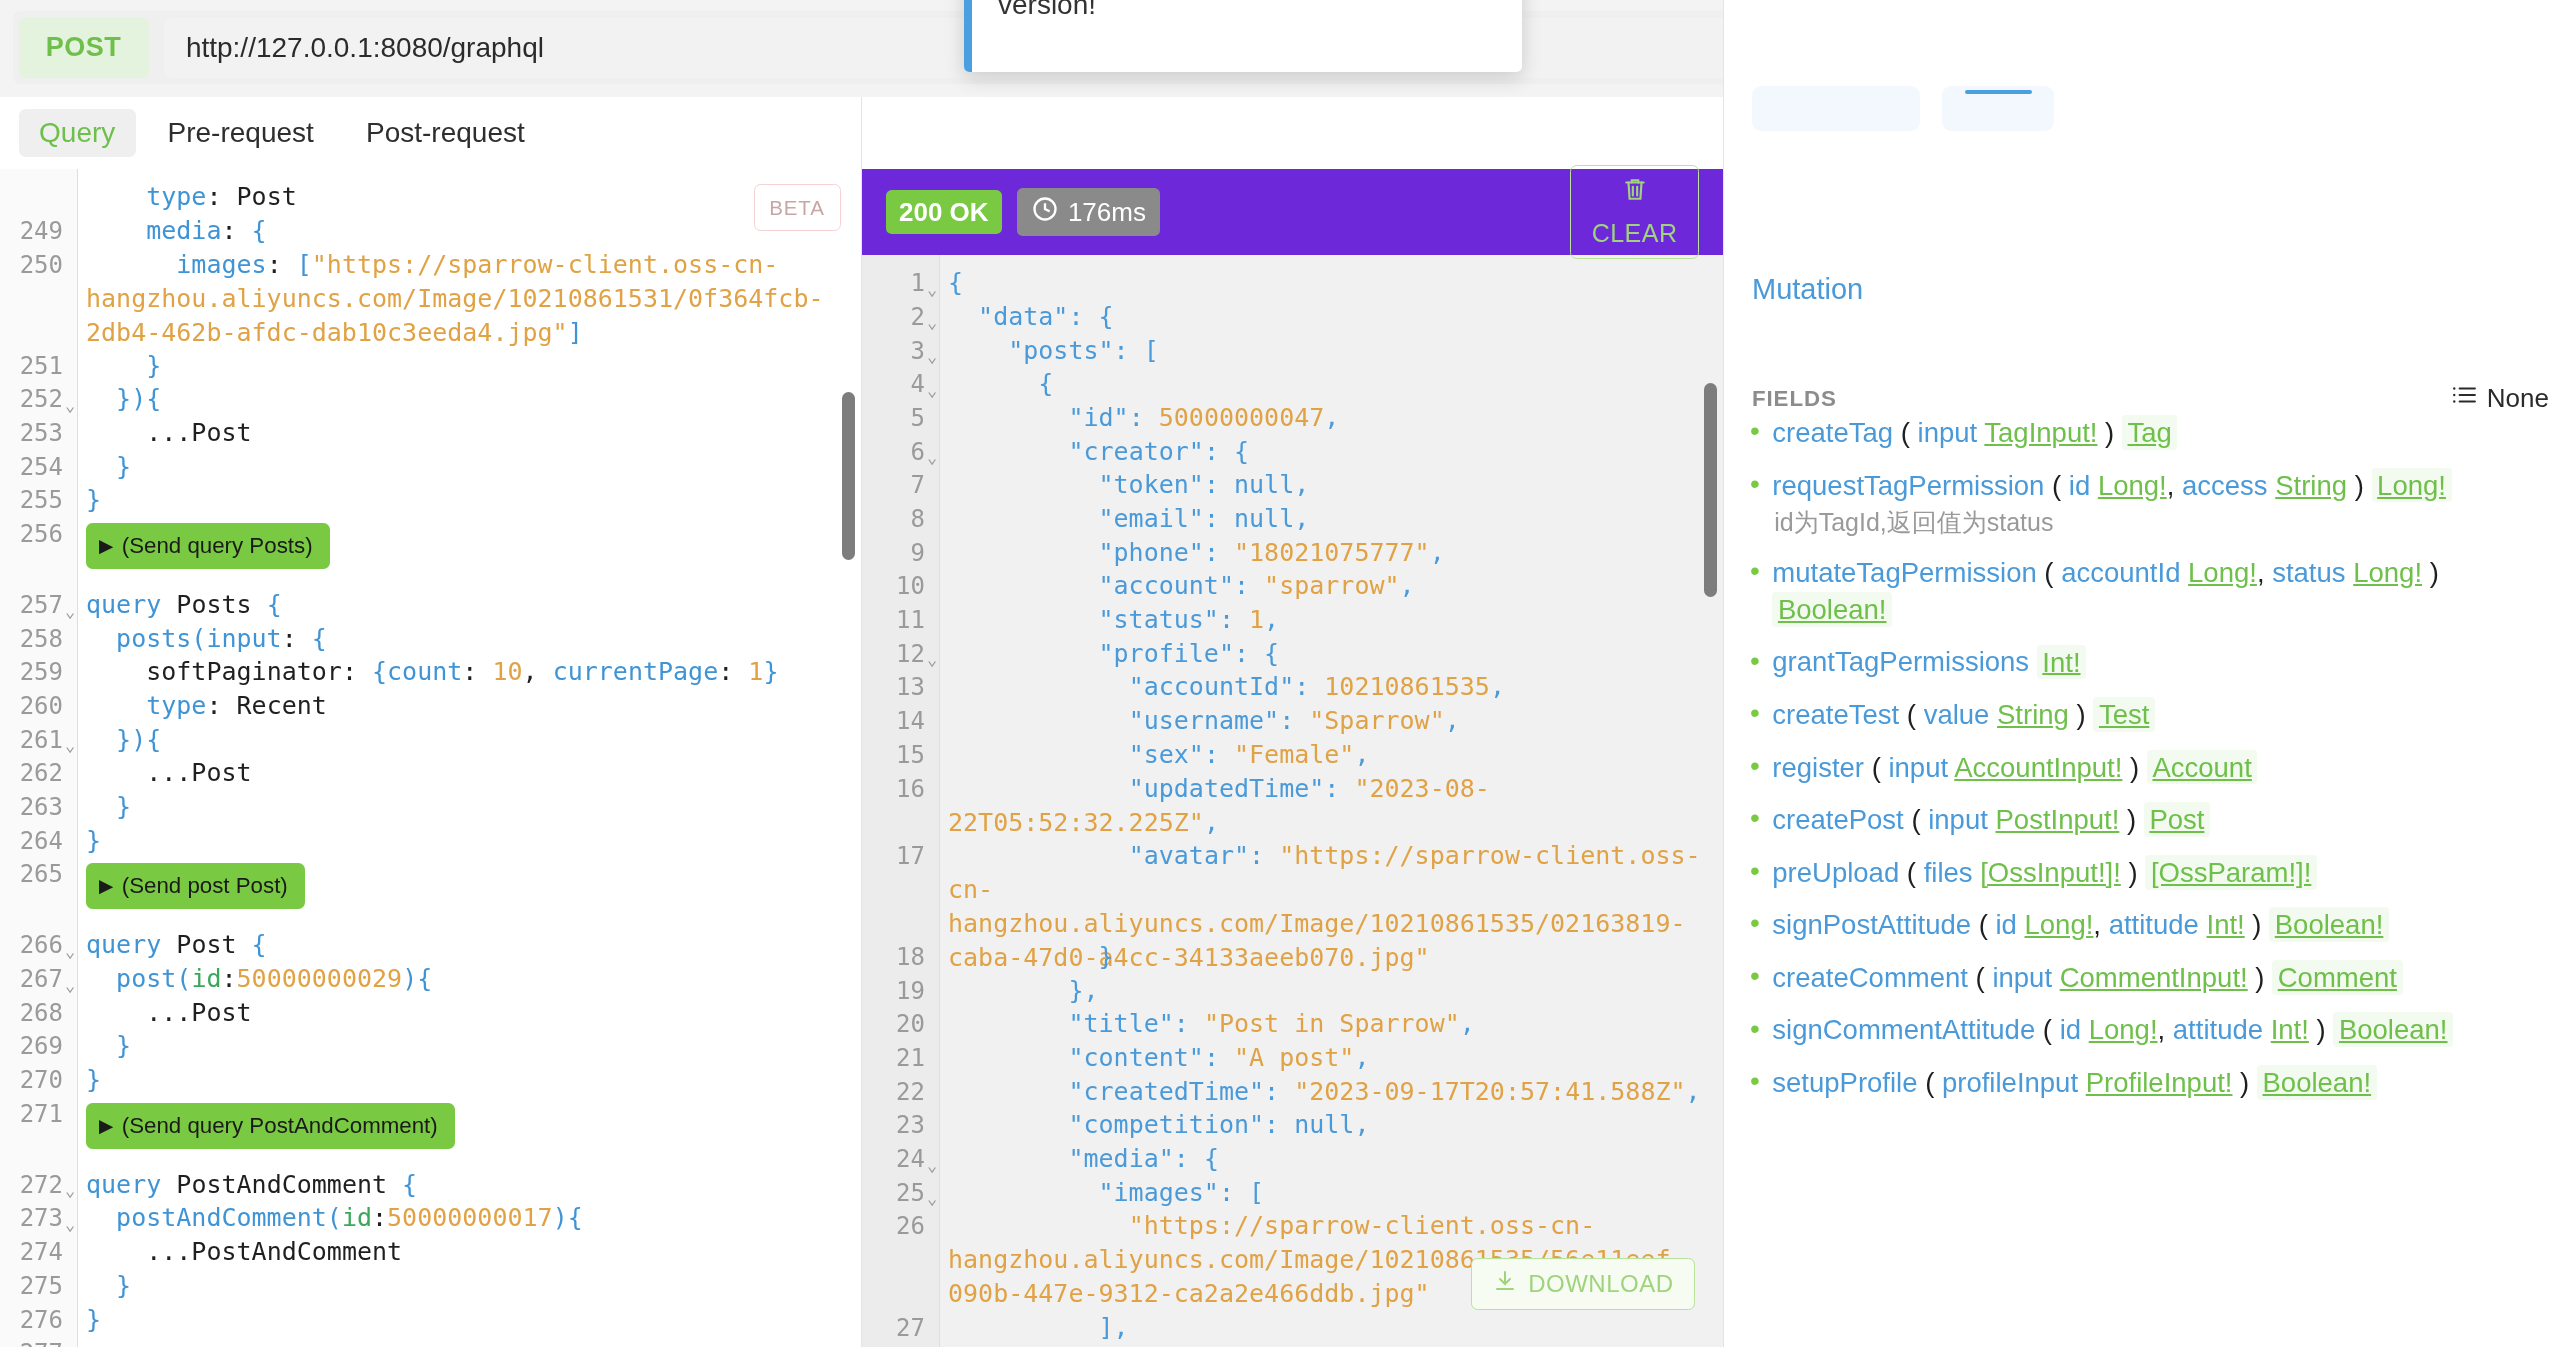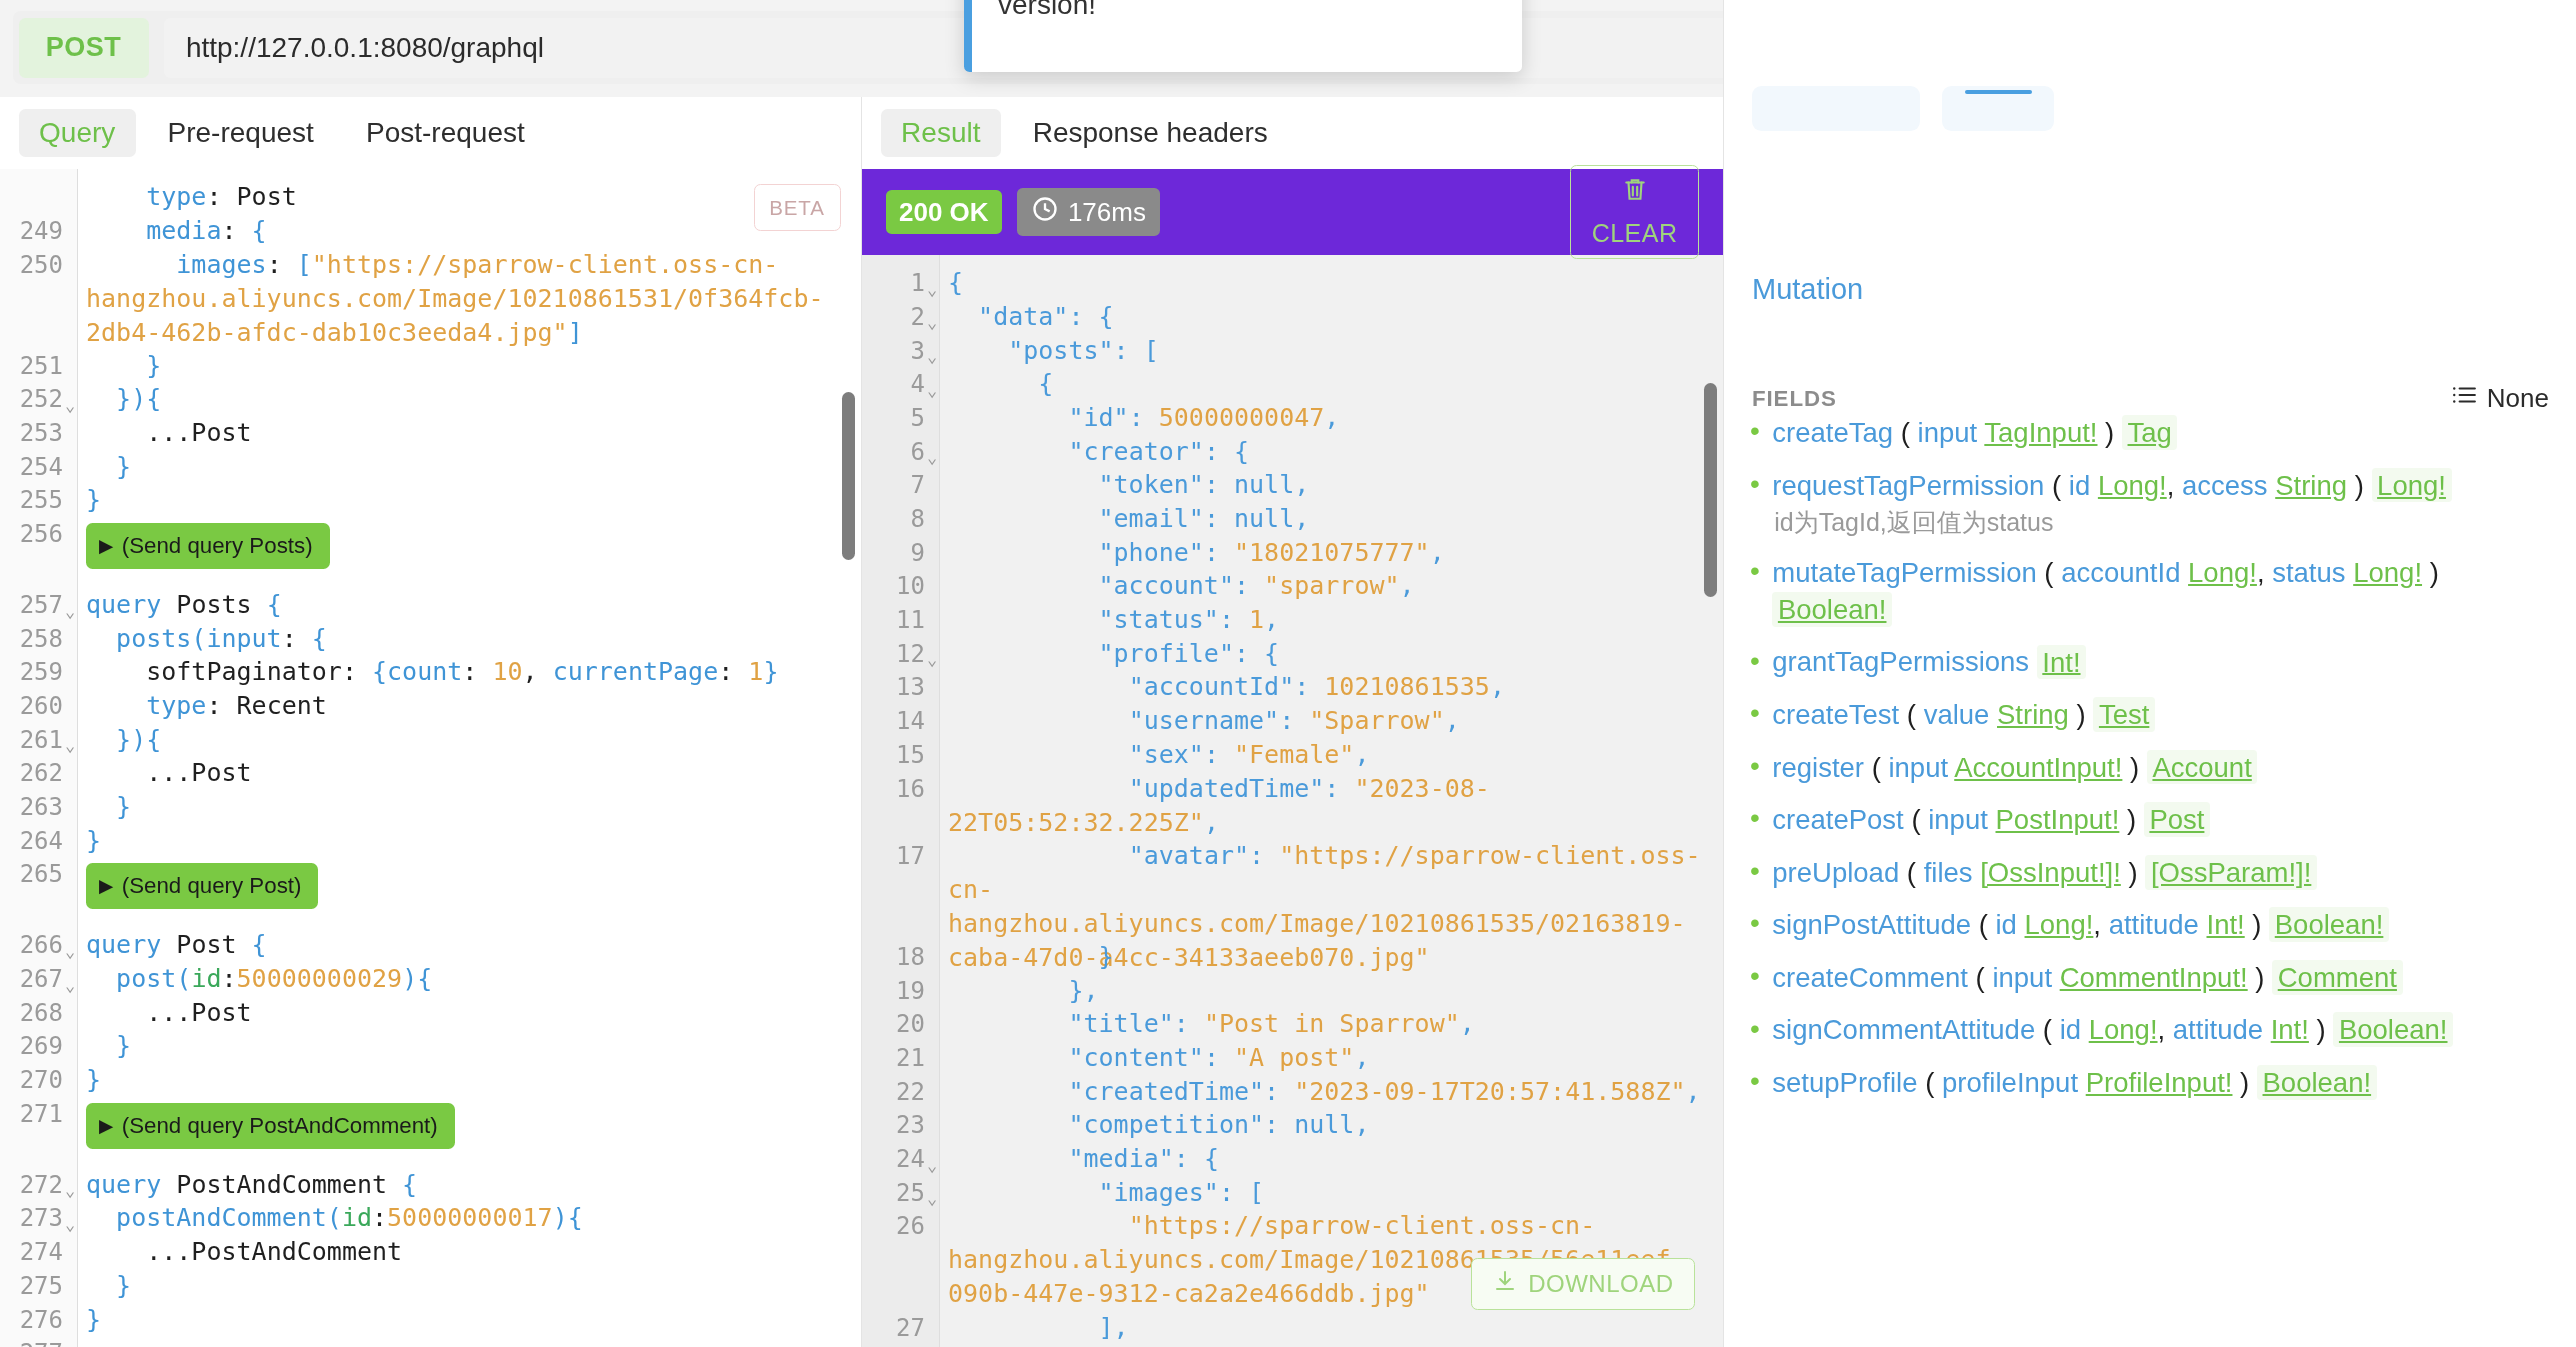--- a/index.html
+++ b/index.html
@@ -250,36 +250,32 @@
 
   <div class="toast">
     <span>Click here to download the latest version!</span>
   </div>
 
   <div class="tabbar left" id="left-tabs">
       <div class="tab active">Query</div>
       <div class="tab">Pre-request</div>
       <div class="tab">Post-request</div>
     </div>
-  <div class="tabbar mid" id="mid-tabs">
-      <div class="tab active">Result</div>
-      <div class="tab">Response headers</div>
-    </div>
 
   <div class="pane-split"></div>
   <div class="pane-split2"></div>
 
   <div class="pane left">
     <div class="gutter"></div>
     <div class="code" id="left-code"><div class="cl" style="top: 11.2px;">    <span class="t-field">type</span><span class="t-name">: Post</span></div><div class="ln" style="top: 45px;">249</div><div class="cl" style="top: 45px;">    <span class="t-field">media</span><span class="t-name">: </span><span class="t-punc">{</span></div><div class="ln" style="top: 79px;">250</div><div class="cl" style="top: 79px;">      <span class="t-field">images</span><span class="t-name">: </span><span class="t-punc">[</span><span class="t-str">"https://sparrow-client.oss-cn-hangzhou.aliyuncs.com/Image/10210861531/0f364fcb-2db4-462b-afdc-dab10c3eeda4.jpg"</span><span class="t-punc">]</span></div><div class="ln" style="top: 180px;">251</div><div class="cl" style="top: 180px;">    <span class="t-punc">}</span></div><div class="ln" style="top: 213px;">252</div><div class="fold" style="top: 219px;">⌄</div><div class="cl" style="top: 213px;">  <span class="t-punc">}){</span></div><div class="ln" style="top: 247px;">253</div><div class="cl" style="top: 247px;">    <span class="t-name">...Post</span></div><div class="ln" style="top: 281px;">254</div><div class="cl" style="top: 281px;">  <span class="t-punc">}</span></div><div class="ln" style="top: 314px;">255</div><div class="cl" style="top: 314px;"><span class="t-punc">}</span></div><div class="ln" style="top: 348px;">256</div><div class="cl" style="top: 348px;"></div><div class="runbtn" style="left: 86px; top: 354px;">
           <span class="play">▶</span>
           <span>(Send query Posts)</span>
         </div><div class="ln" style="top: 419px;">257</div><div class="fold" style="top: 425px;">⌄</div><div class="cl" style="top: 419px;"><span class="t-kw">query</span> <span class="t-name">Posts</span> <span class="t-punc">{</span></div><div class="ln" style="top: 453px;">258</div><div class="cl" style="top: 453px;">  <span class="t-field">posts(input</span><span class="t-name">: </span><span class="t-punc">{</span></div><div class="ln" style="top: 486px;">259</div><div class="cl" style="top: 486px;">    <span class="t-name">softPaginator: </span><span class="t-punc">{</span><span class="t-field">count</span><span class="t-name">: </span><span class="t-num">10</span><span class="t-name">, </span><span class="t-field">currentPage</span><span class="t-name">: </span><span class="t-num">1</span><span class="t-punc">}</span></div><div class="ln" style="top: 520px;">260</div><div class="cl" style="top: 520px;">    <span class="t-field">type</span><span class="t-name">: Recent</span></div><div class="ln" style="top: 554px;">261</div><div class="fold" style="top: 559px;">⌄</div><div class="cl" style="top: 554px;">  <span class="t-punc">}){</span></div><div class="ln" style="top: 587px;">262</div><div class="cl" style="top: 587px;">    <span class="t-name">...Post</span></div><div class="ln" style="top: 621px;">263</div><div class="cl" style="top: 621px;">  <span class="t-punc">}</span></div><div class="ln" style="top: 655px;">264</div><div class="cl" style="top: 655px;"><span class="t-punc">}</span></div><div class="ln" style="top: 688px;">265</div><div class="cl" style="top: 688px;"></div><div class="runbtn" style="left: 86px; top: 694px;">
           <span class="play">▶</span>
-          <span>(Send query Post)</span>
+          <span>(Send post Post)</span>
         </div><div class="ln" style="top: 759px;">266</div><div class="fold" style="top: 765px;">⌄</div><div class="cl" style="top: 759px;"><span class="t-kw">query</span> <span class="t-name">Post</span> <span class="t-punc">{</span></div><div class="ln" style="top: 793px;">267</div><div class="fold" style="top: 799px;">⌄</div><div class="cl" style="top: 793px;">  <span class="t-field">post(</span><span class="t-arg">id</span><span class="t-name">:</span><span class="t-num">50000000029</span><span class="t-punc">){</span></div><div class="ln" style="top: 827px;">268</div><div class="cl" style="top: 827px;">    <span class="t-name">...Post</span></div><div class="ln" style="top: 860px;">269</div><div class="cl" style="top: 860px;">  <span class="t-punc">}</span></div><div class="ln" style="top: 894px;">270</div><div class="cl" style="top: 894px;"><span class="t-punc">}</span></div><div class="ln" style="top: 928px;">271</div><div class="cl" style="top: 928px;"></div><div class="runbtn" style="left: 86px; top: 934px;">
           <span class="play">▶</span>
           <span>(Send query PostAndComment)</span>
         </div><div class="ln" style="top: 999px;">272</div><div class="fold" style="top: 1004px;">⌄</div><div class="cl" style="top: 999px;"><span class="t-kw">query</span> <span class="t-name">PostAndComment</span> <span class="t-punc">{</span></div><div class="ln" style="top: 1032px;">273</div><div class="fold" style="top: 1038px;">⌄</div><div class="cl" style="top: 1032px;">  <span class="t-field">postAndComment(</span><span class="t-arg">id</span><span class="t-name">:</span><span class="t-num">50000000017</span><span class="t-punc">){</span></div><div class="ln" style="top: 1066px;">274</div><div class="cl" style="top: 1066px;">    <span class="t-name">...PostAndComment</span></div><div class="ln" style="top: 1100px;">275</div><div class="cl" style="top: 1100px;">  <span class="t-punc">}</span></div><div class="ln" style="top: 1134px;">276</div><div class="cl" style="top: 1134px;"><span class="t-punc">}</span></div><div class="ln" style="top: 1167px;">277</div><div class="cl" style="top: 1167px;"></div></div>
     <div class="beta">BETA</div>
     <div class="vscroll" style="right:5.6px; top:223px; height:168px;"></div>
   </div>
 
   <div class="pane mid">
     <div class="gutter"></div>

